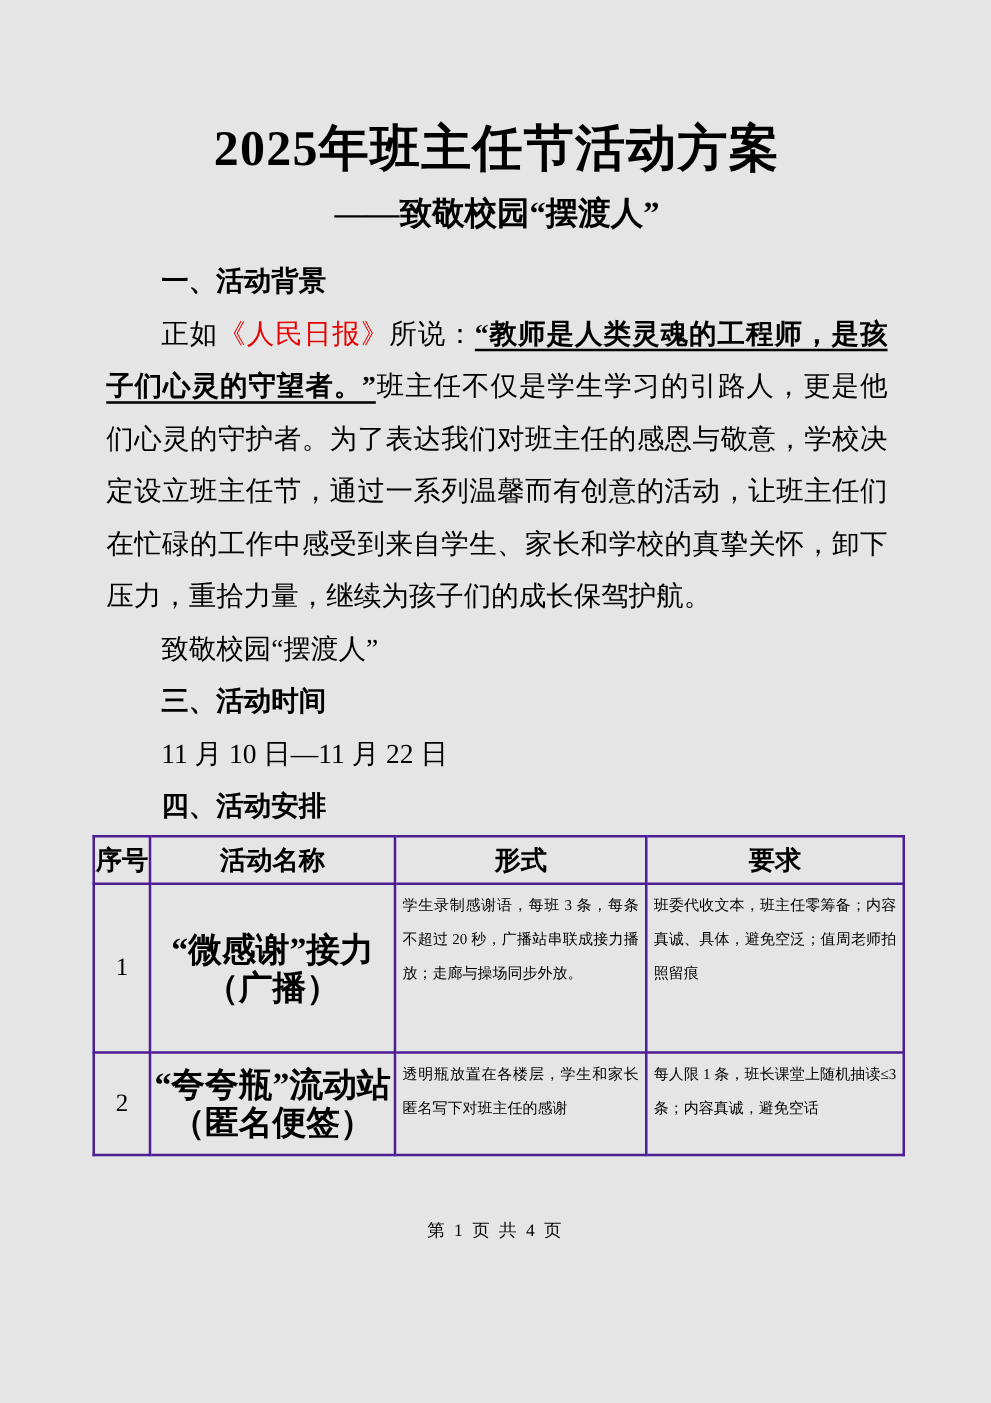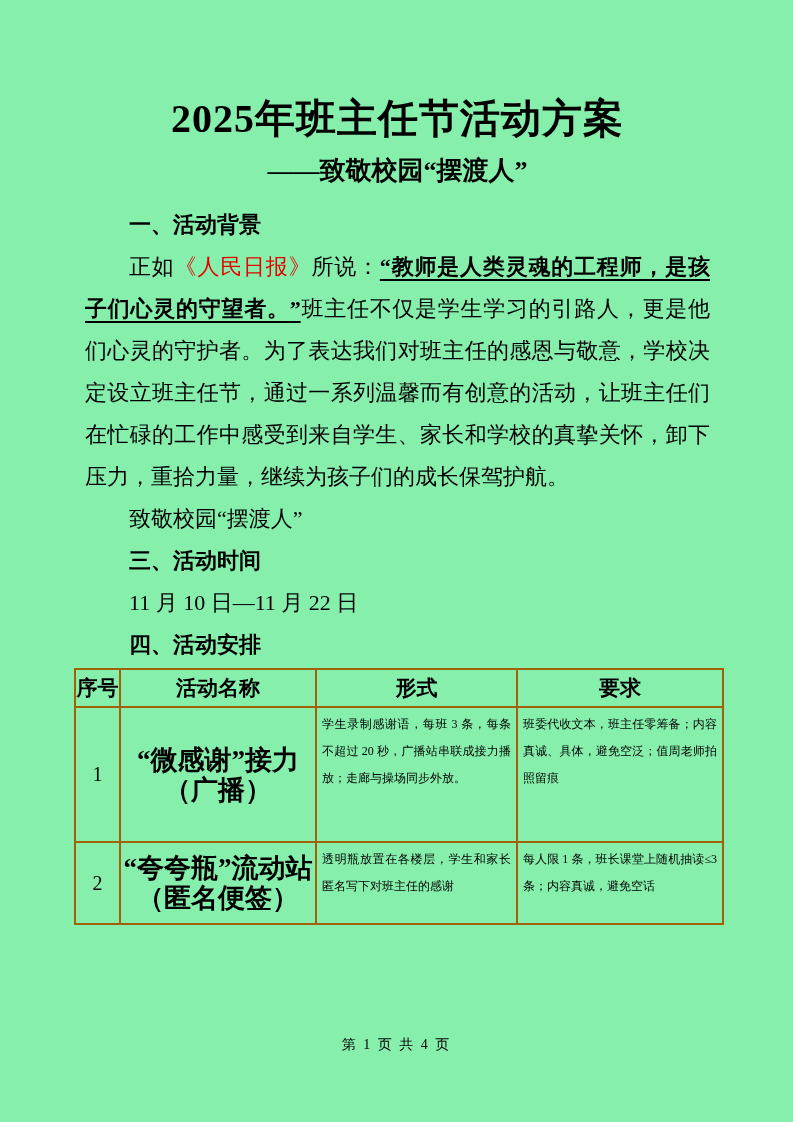--- a/index.html
+++ b/index.html
@@ -5,21 +5,21 @@
   * { margin: 0; padding: 0; box-sizing: border-box; }
   html, body { background: #ffffff; }
   body {
     width: 793px; height: 1122px;
     font-family: "Liberation Serif", "DejaVu Serif", serif;
     color: #000;
   }
   .page {
     position: relative;
     width: 793px; height: 1122px;
-    background: #86efac;
+    background: #e5e5e5;
     overflow: hidden;
   }
   .content {
     padding: 92px 83px 0 85px;
   }
   .doc-title {
     text-align: center;
     font-size: 40px;
     font-weight: bold;
     line-height: 54px;
@@ -60,21 +60,21 @@
   }
   .bold-inline { font-weight: normal; }
   .activity-table {
     width: 648px;
     margin-left: -11px;
     margin-top: 2px;
     border-collapse: collapse;
     table-layout: fixed;
   }
   .activity-table th, .activity-table td {
-    border: 2px solid #a16207;
+    border: 2px solid #4c1d95;
     vertical-align: middle;
   }
   .activity-table th {
     font-size: 21px;
     font-weight: bold;
     height: 38px;
     text-align: center;
   }
   .col-no   { width: 45px;  }
   .col-name { width: 196px; }
@@ -96,21 +96,21 @@
     text-align: justify;
     padding: 3px 5px;
     vertical-align: top;
   }
   tr.row-1 td { height: 135px; }
   tr.row-2 td { height: 82px; }
   tr.row-2 td.cell-form, tr.row-2 td.cell-req { overflow: hidden; }
   .page-footer {
     position: absolute;
     left: 0; right: 0;
-    top: 1036px;
+    top: 976px;
     text-align: center;
     font-size: 14px;
     letter-spacing: 2px;
   }
 </style>
 </head>
 <body>
 
 <div class="page">
   <div class="content">

